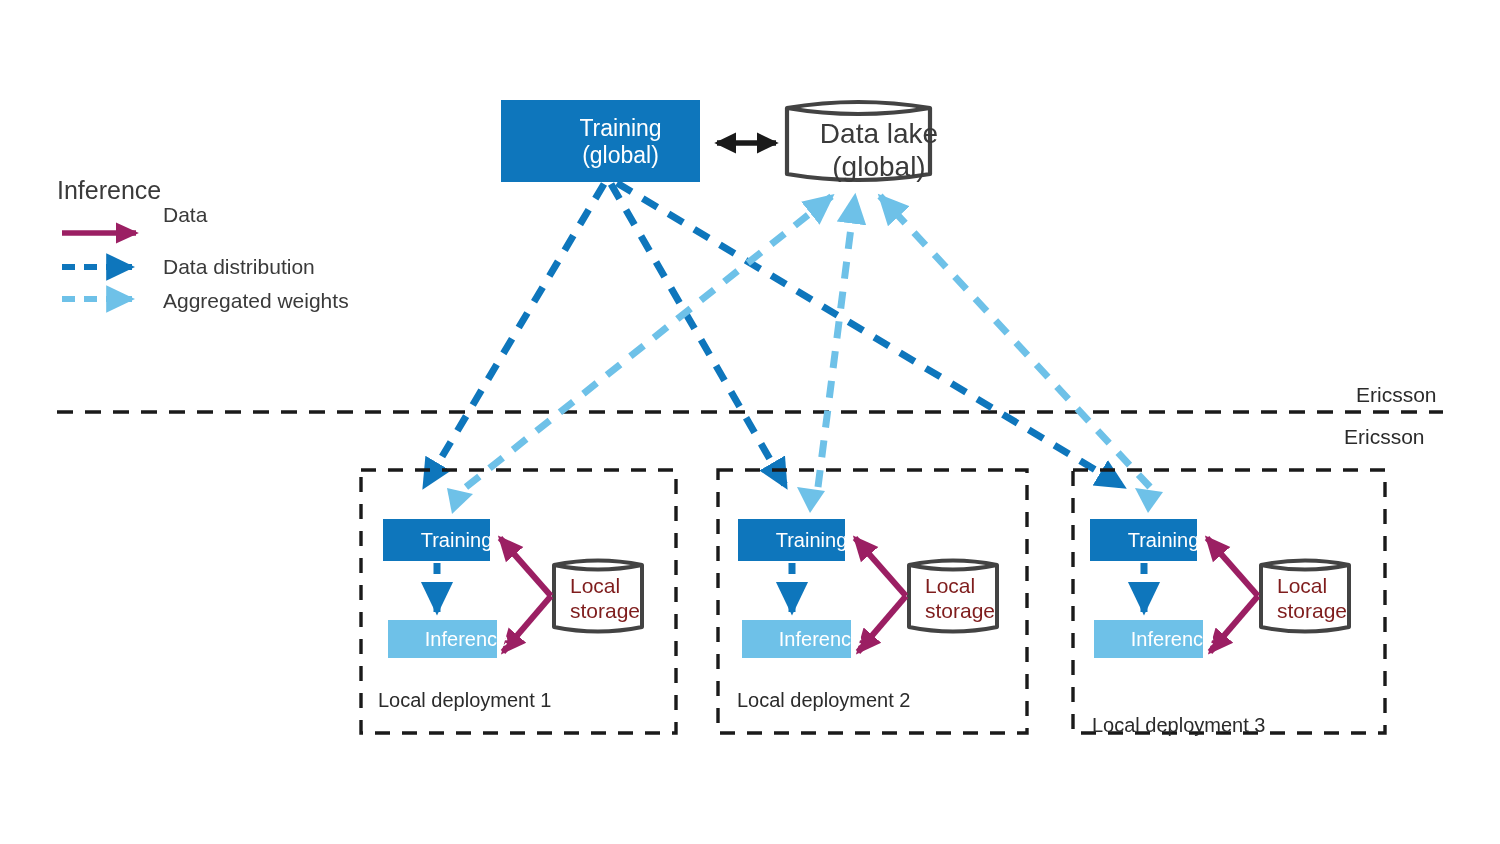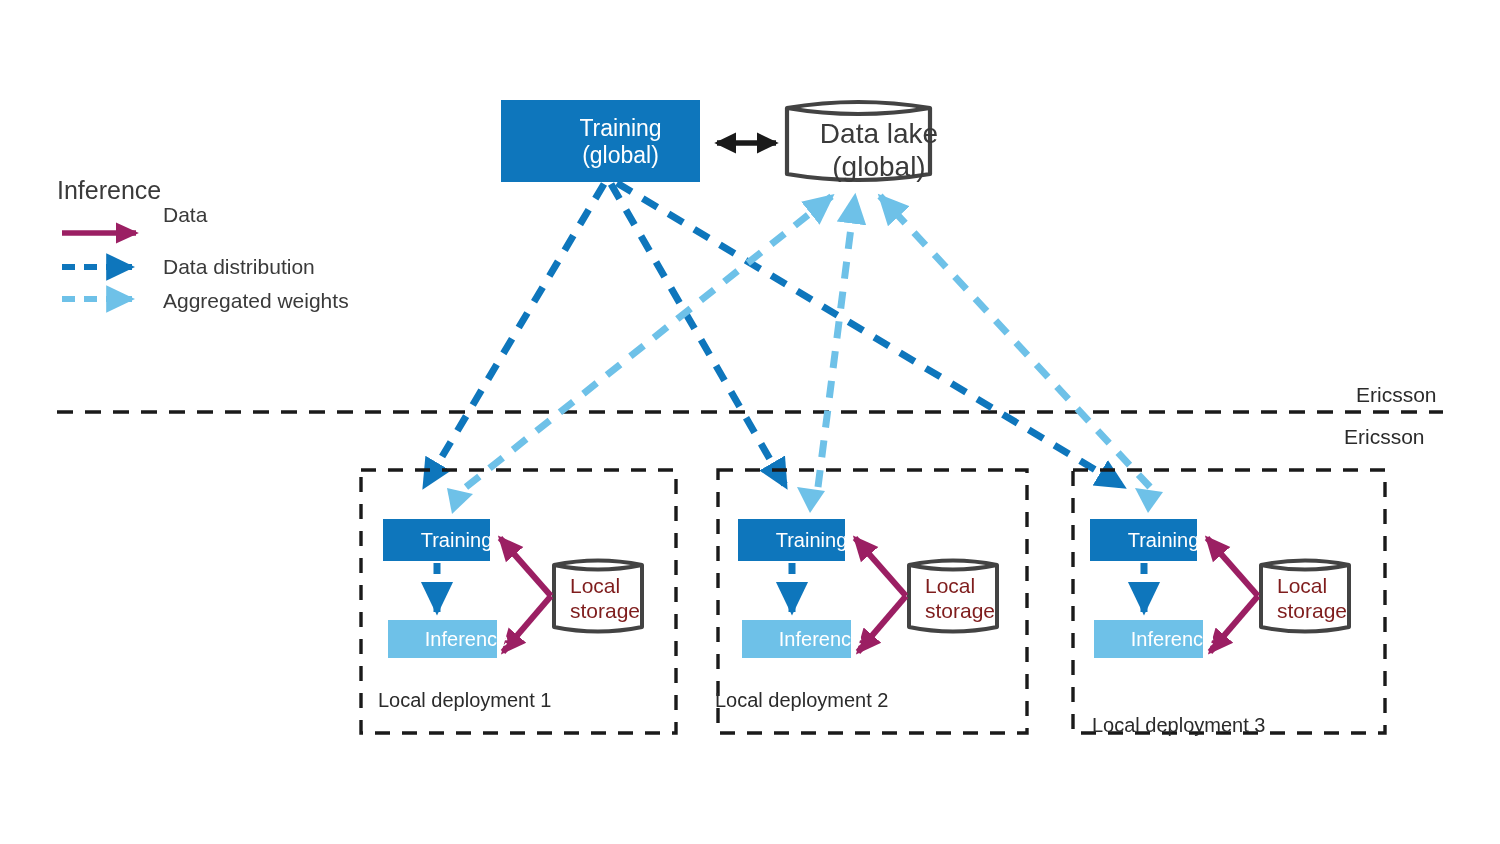--- a/index.html
+++ b/index.html
@@ -164,21 +164,21 @@
     <div>storage</div>
   </div>
   <div class="lbl dep-caption" style="left:378px;top:689px;">Local deployment 1</div>
 
   <div class="node-text loc-training-text" style="left:738px;top:529px;">Training</div>
   <div class="node-text loc-inference-text" style="left:742px;top:628px;">Inference</div>
   <div class="node-text loc-storage-text" style="left:905px;top:573px;">
     <div>Local</div>
     <div>storage</div>
   </div>
-  <div class="lbl dep-caption" style="left:715px;top:689px;">Local deployment 2</div>
+  <div class="lbl dep-caption" style="left:737px;top:689px;">Local deployment 2</div>
 
   <div class="node-text loc-training-text" style="left:1090px;top:529px;">Training</div>
   <div class="node-text loc-inference-text" style="left:1094px;top:628px;">Inference</div>
   <div class="node-text loc-storage-text" style="left:1257px;top:573px;">
     <div>Local</div>
     <div>storage</div>
   </div>
   <div class="lbl dep-caption" style="left:1092px;top:689px;margin-top:25px;">Local deployment 3</div>
 
 </div>

